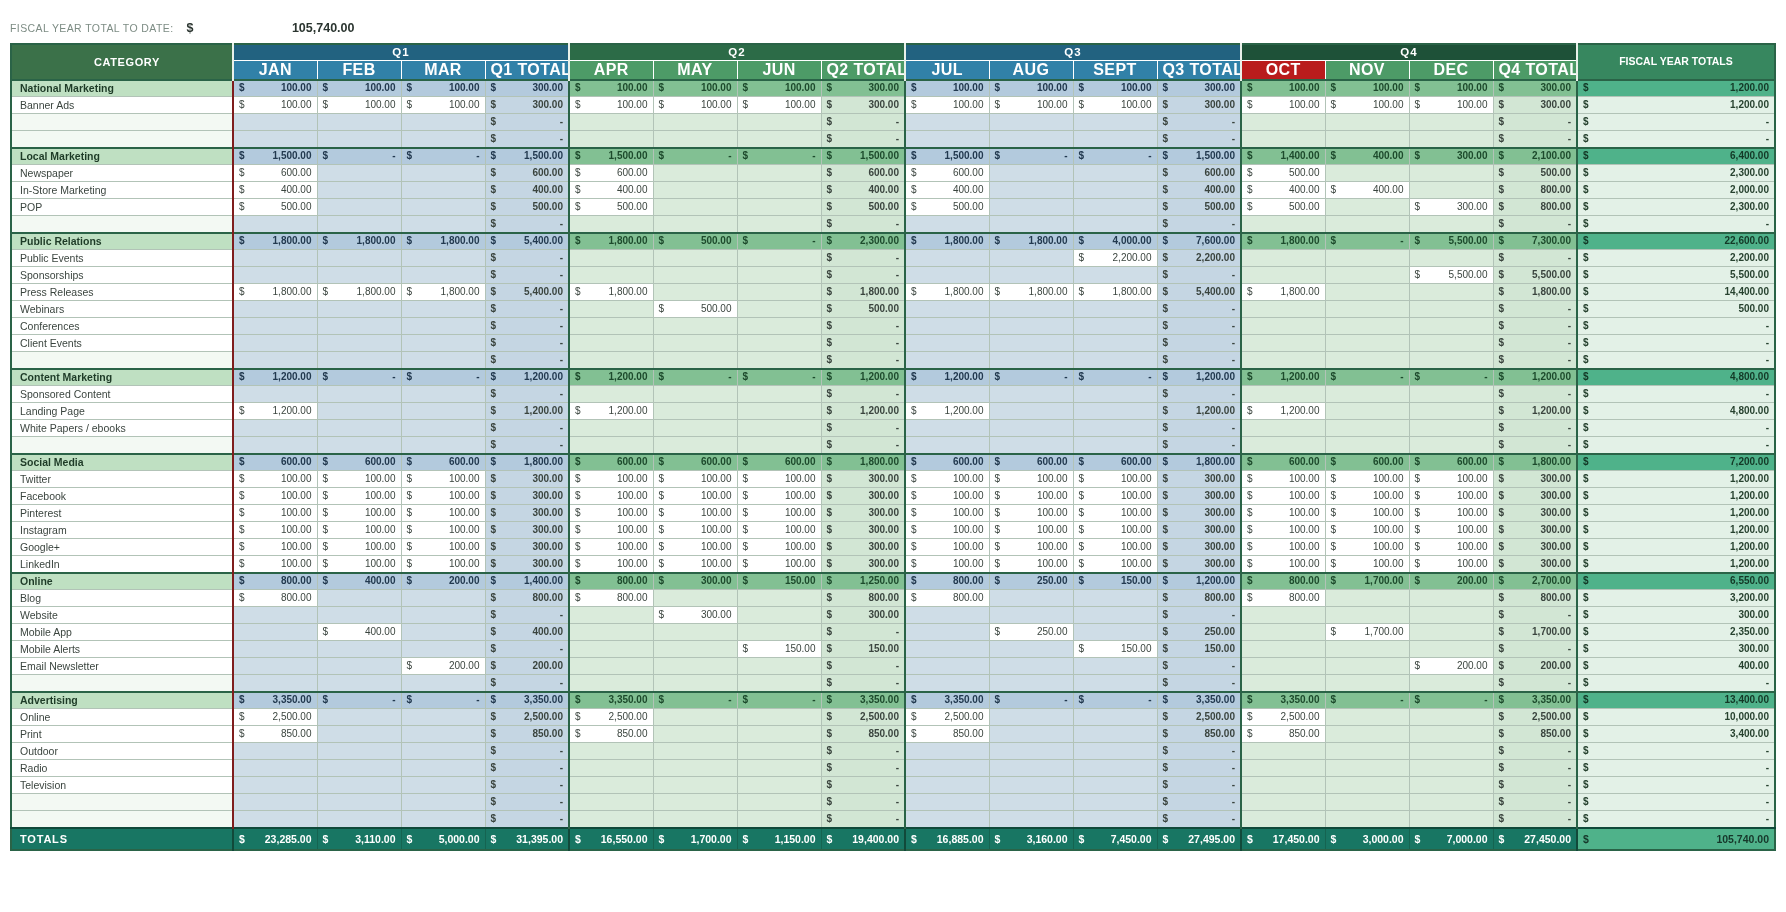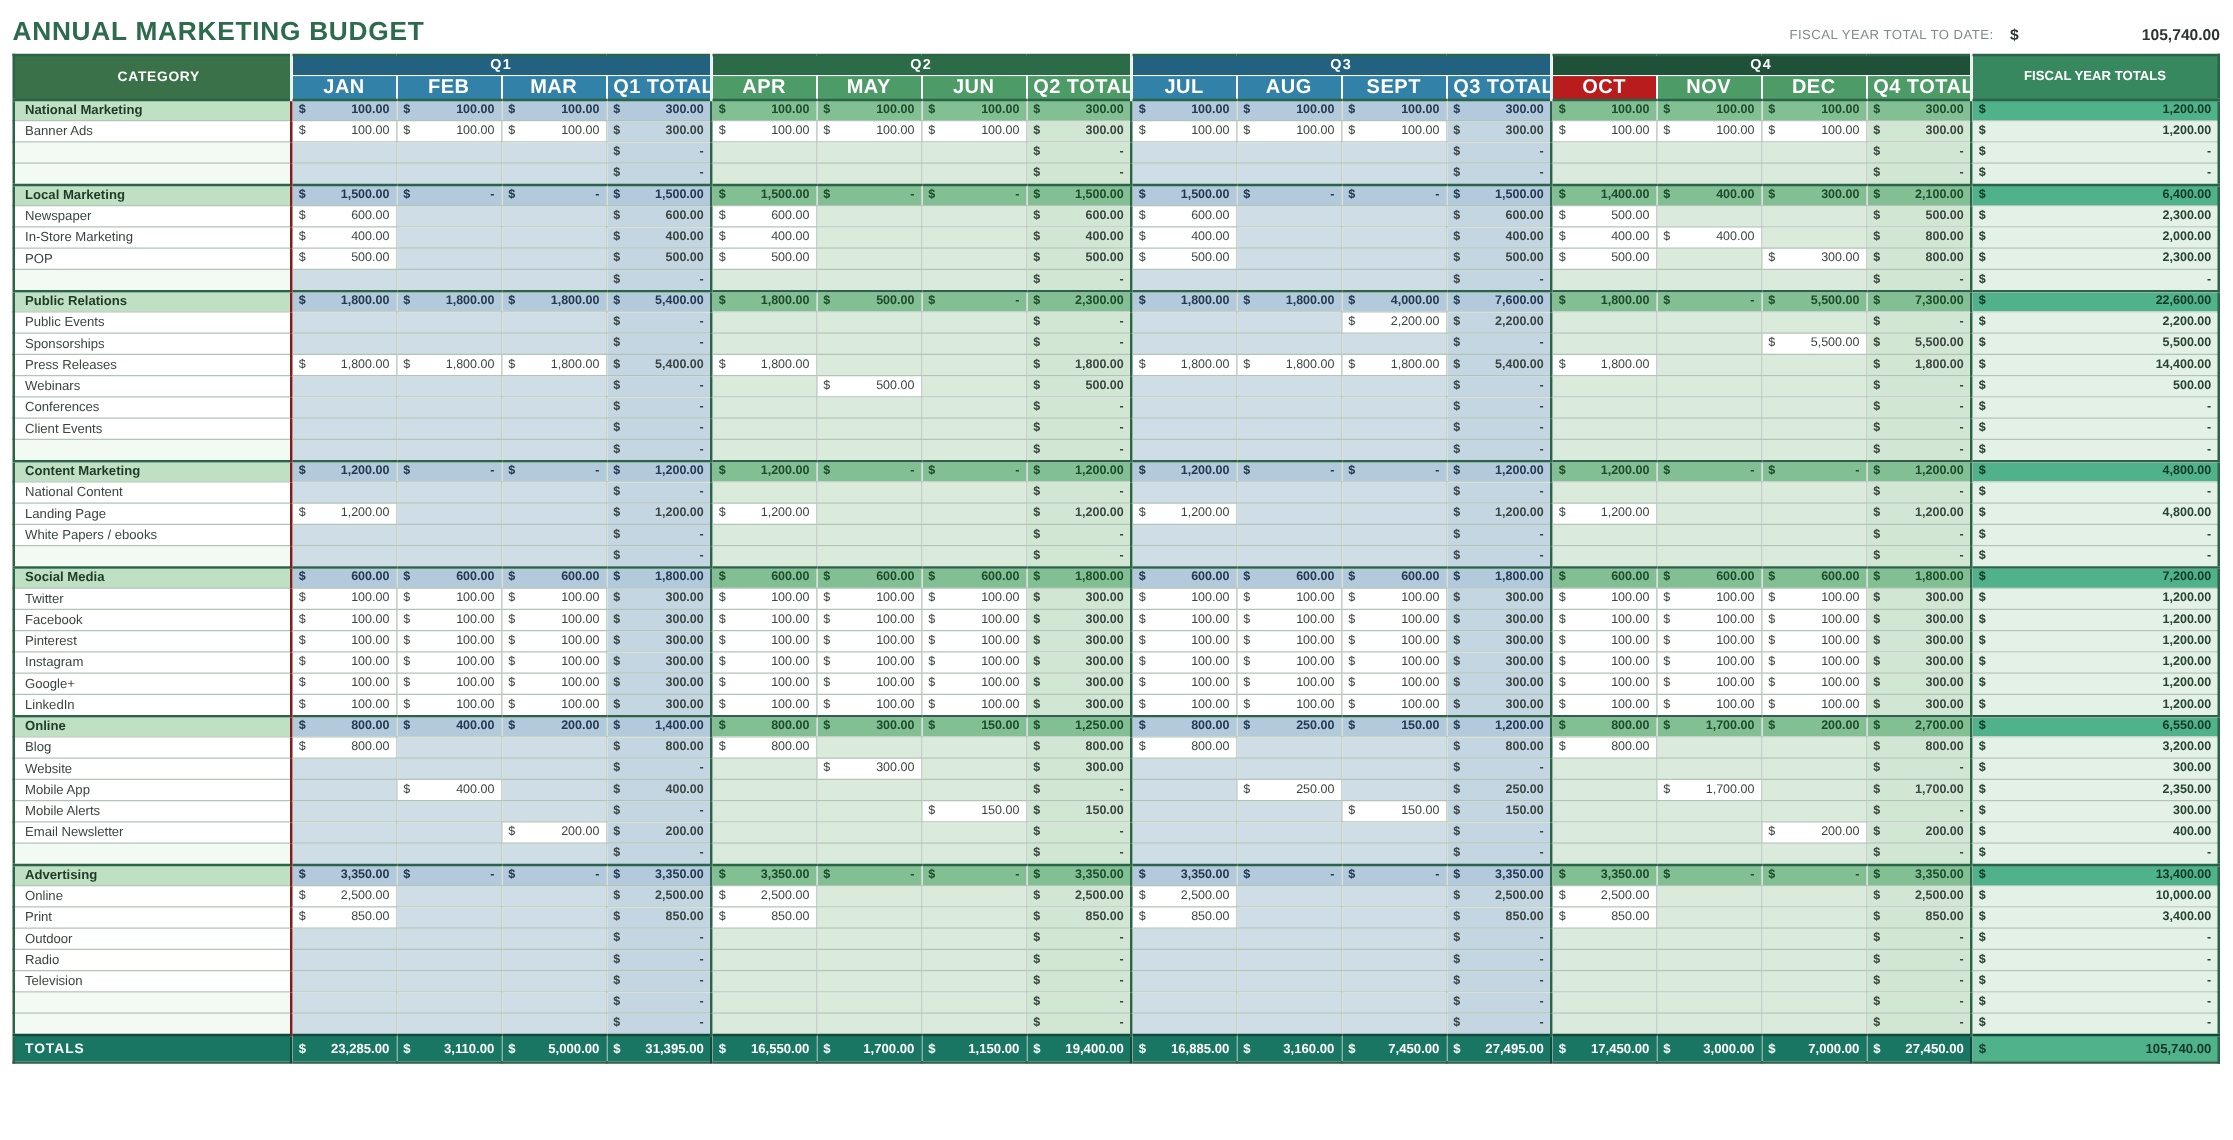--- a/index.html
+++ b/index.html
@@ -50,21 +50,20 @@
            border:1px solid #156451;border-top:2px solid #11493a;}
   tfoot td.cat{background:#187663;color:#fff;letter-spacing:.8px;font-size:11px;border-right:2px solid #11493a;}
   tfoot td.qstart{border-left:2px solid #11493a;}
   tfoot td.fycell{background:#4fb28a;color:#16372a;border-left:2px solid #11493a;}
 </style>
 </head>
 <body>
 
 <div class="page">
   <div class="topbar">
-    <h1 class="page-title">ANNUAL MARKETING BUDGET</h1>
     <div class="fy-summary">
       <span class="fy-label">FISCAL YEAR TOTAL TO DATE:</span>
       <span class="fy-cell">
         <span class="cur">$</span>
         <span class="val">105,740.00</span>
       </span>
     </div>
   </div>
 
   <table id="budget-table">
@@ -1346,21 +1345,21 @@
             </div>
           </td>
           <td class="fycell">
             <div class="money">
               <span class="cur">$</span>
               <span class="val">4,800.00</span>
             </div>
           </td>
         </tr>
         <tr class="item">
-          <td class="cat">National Content</td>
+          <td class="cat">Sponsored Content</td>
           <td class="mcell blue qstart"></td>
           <td class="mcell blue"></td>
           <td class="mcell blue"></td>
           <td class="qcell blue">
             <div class="money">
               <span class="cur">$</span>
               <span class="val">-</span>
             </div>
           </td>
           <td class="mcell green qstart"></td>

